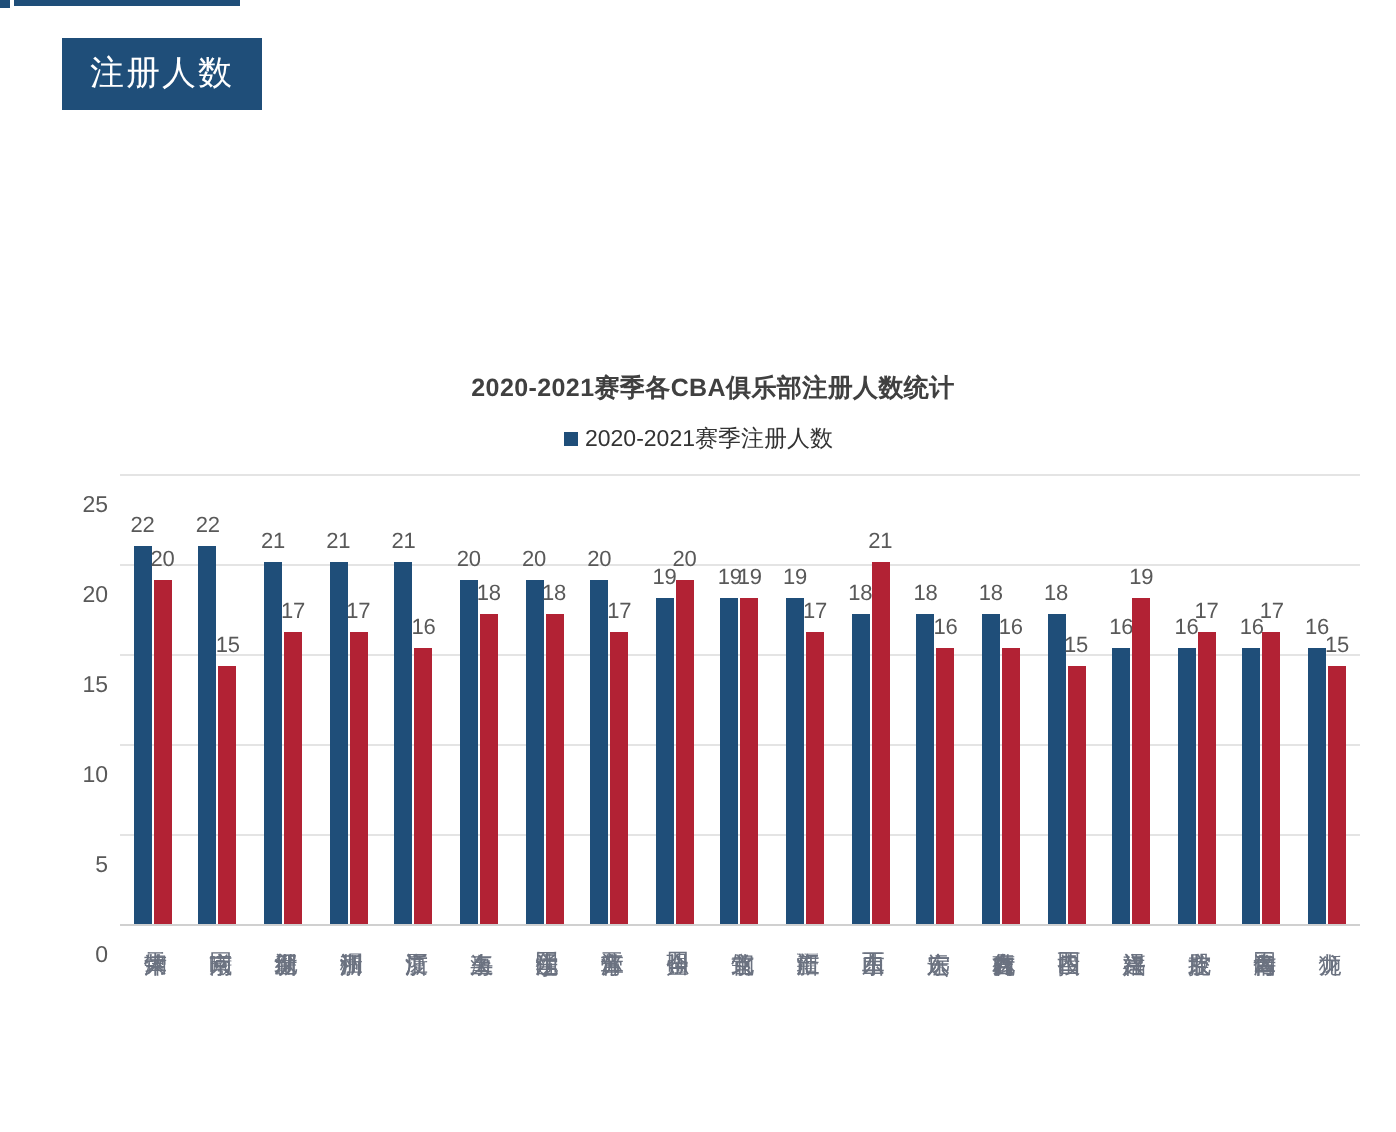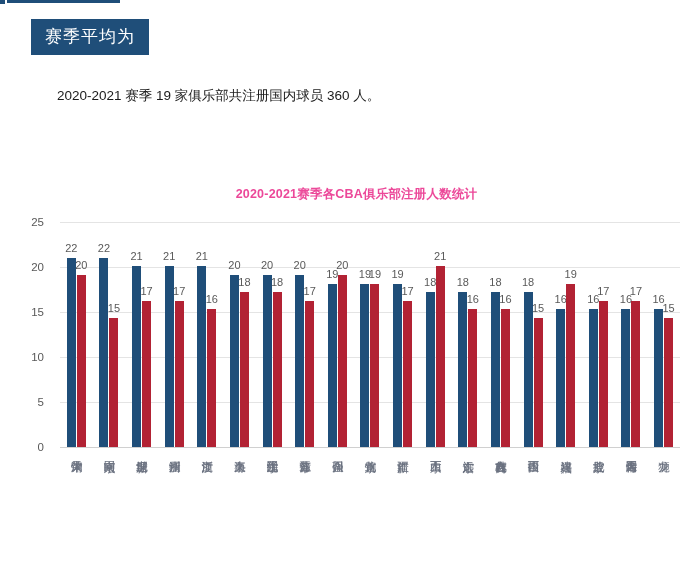--- a/index.html
+++ b/index.html
@@ -76,21 +76,21 @@
     position: absolute;
     top: 186px;
     left: 0px;
     width: 698px;
     height: 380px;
   }
   .chart-title {
     text-align: center;
     font-size: 12.5px;
     font-weight: bold;
-    color: #ec4899;
+    color: #404040;
     letter-spacing: 0.2px;
     margin: 0 0 9px 0;
     padding-left: 15px;
   }
   .legend {
     display: flex;
     justify-content: center;
     gap: 28px;
     margin-bottom: 10px;
   }
@@ -115,25 +115,26 @@
   }
   .y-axis {
     position: absolute;
     left: 0;
     top: 0;
     bottom: 0;
     width: 30px;
   }
   .y-tick {
     position: absolute;
-    right: 16px;
+    right: 6px;
     transform: translateY(-50%);
     font-size: 11.5px;
     color: #595959;
     text-align: right;
+    margin-top: 16px;
   }
   .grid {
     position: absolute;
     left: 30px;
     right: 0;
     top: 0;
     bottom: 0;
   }
   .grid-line {
     position: absolute;
@@ -207,30 +208,33 @@
   }
 </style>
 </head>
 <body>
 
 <div class="top-rule">
   <span class="sq"></span>
   <span class="ln"></span>
 </div>
 
-<div class="badge">赛季平均为</div>
+<div class="badge">注册人数</div>
 
 <div class="prose">
-  <p>2020-2021 赛季 19 家俱乐部共注册国内球员 360 人。</p>
 </div>
 
 <div class="chart-wrap">
   <div class="chart-title">2020-2021赛季各CBA俱乐部注册人数统计</div>
 
   <div class="legend">
+    <div class="legend-item">
+      <span class="legend-swatch" style="background: rgb(31, 78, 121);"></span>
+      <span>2020-2021赛季注册人数</span>
+    </div>
   </div>
 
   <div class="plot-area">
     <div class="y-axis" id="y-axis">
         <div class="y-tick" style="top: 100%;">0</div>
         <div class="y-tick" style="top: 80%;">5</div>
         <div class="y-tick" style="top: 60%; text-align: center;">10</div>
         <div class="y-tick" style="top: 40%;">15</div>
         <div class="y-tick" style="top: 20%;">20</div>
         <div class="y-tick" style="top: 0%;">25</div>

